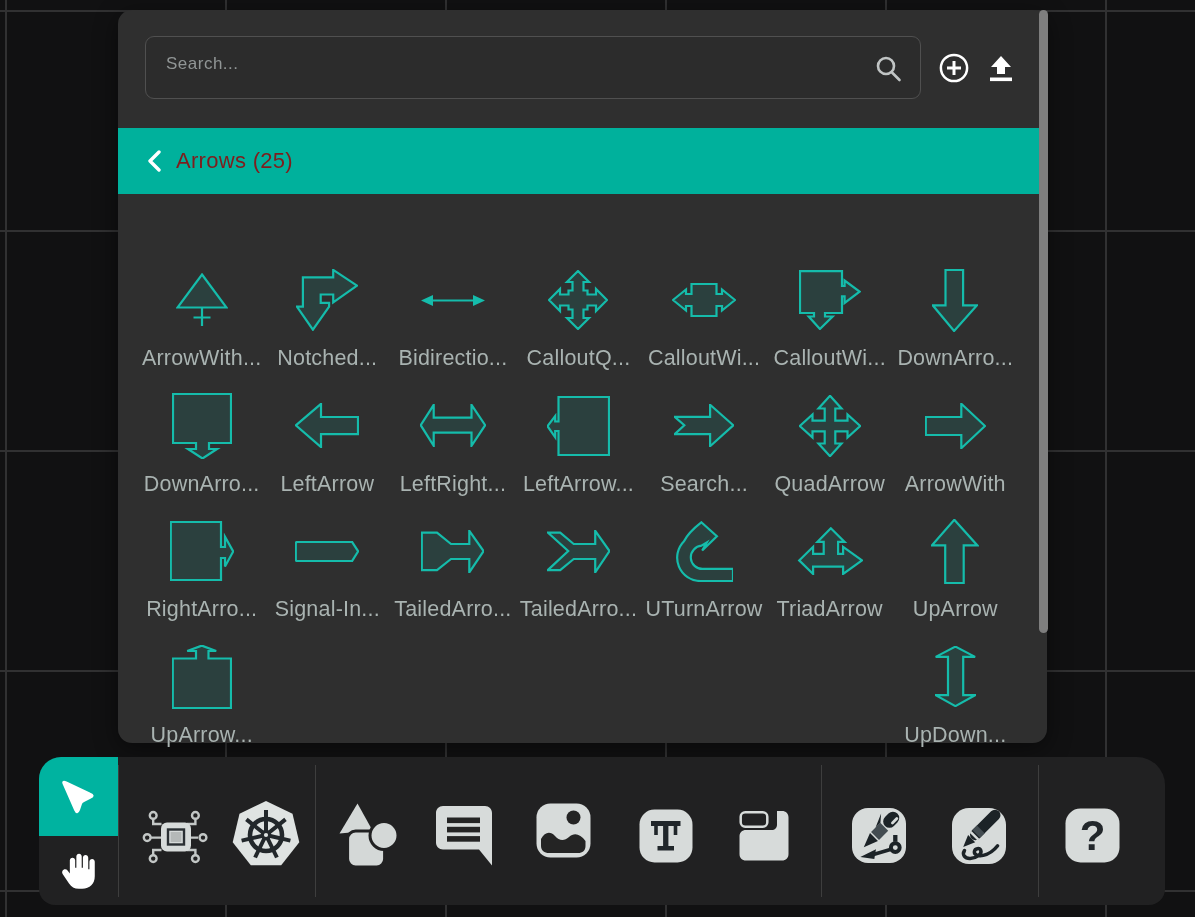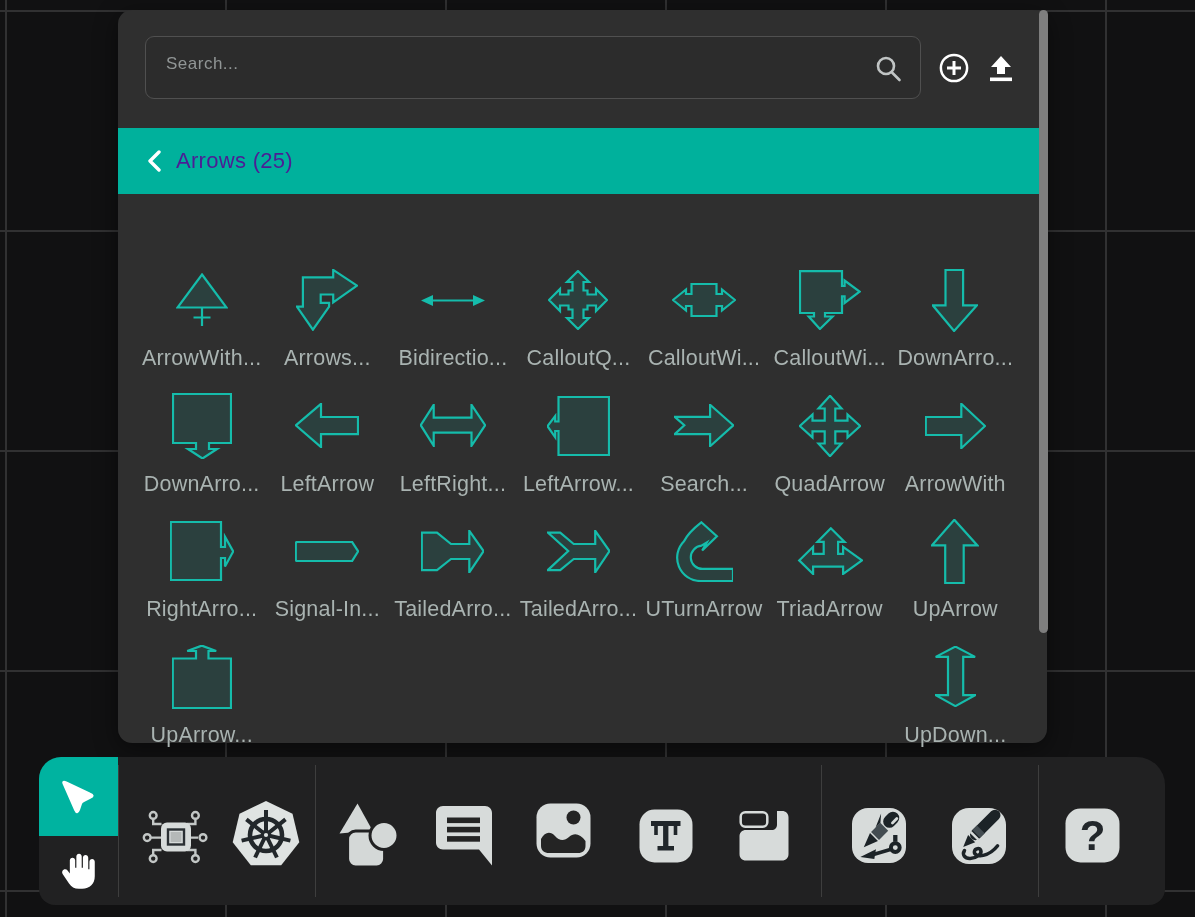--- a/index.html
+++ b/index.html
@@ -28,21 +28,21 @@
   letter-spacing:0.5px;
 }
 #mag { position:absolute; right:14px; top:18px; }
 #plusbtn { position:absolute; left:821px; top:42.5px; }
 #upbtn { position:absolute; left:871px; top:45.5px; }
 #tealbar {
   position:absolute; left:0; top:118px; width:920.5px; height:66px;
   background:#00b19c; display:flex; align-items:center;
 }
 #tealbar .chev { margin-left:29px; }
-#tealbar .ttl { color:#4c1d95; font-size:22px; font-weight:500; margin-left:15px; letter-spacing:0.3px; }
+#tealbar .ttl { color:#7f1d1d; font-size:22px; font-weight:500; margin-left:15px; letter-spacing:0.3px; }
 #scrollbar {
   position:absolute; left:920.5px; top:0px; width:9px; height:623px;
   background:#7e7e7e; border-radius:5px;
 }
 #grid {
   position:absolute; left:21px; top:219px; width:879px;
   display:flex; flex-wrap:wrap; justify-content:space-between;
 }
 .it { width:125.4px; height:125.5px; display:flex; flex-direction:column; align-items:center; }
 .ic { flex:none; height:98px; width:100%; display:flex; align-items:center; justify-content:center; margin-top:22px; }
@@ -102,21 +102,21 @@
           </svg>
         </div>
         <div class="lb">ArrowWith...</div>
       </div>
     <div class="it">
         <div class="ic">
           <svg width="62" height="62" viewBox="0 0 62 62">
             <path class="sh" d="M6.9,8.4 H37.2 V0.9 L61,16.7 L37.2,33.5 V25.5 H24.7 V33.9 H33.1 V37.7 L16.9,60.7 L0.9,37.7 H6.9 Z"></path>
           </svg>
         </div>
-        <div class="lb">Arrows...</div>
+        <div class="lb">Notched...</div>
       </div>
     <div class="it">
         <div class="ic">
           <svg width="66" height="15" viewBox="0 0 66 15">
             <line x1="9" y1="7.5" x2="57" y2="7.5" stroke="#15bcab" stroke-width="2.2"></line>
             <path d="M1,7.5 L13,2 L13,13 Z" fill="#15bcab"></path>
             <path d="M65,7.5 L53,2 L53,13 Z" fill="#15bcab"></path>
           </svg>
         </div>
         <div class="lb">Bidirectio...</div>

